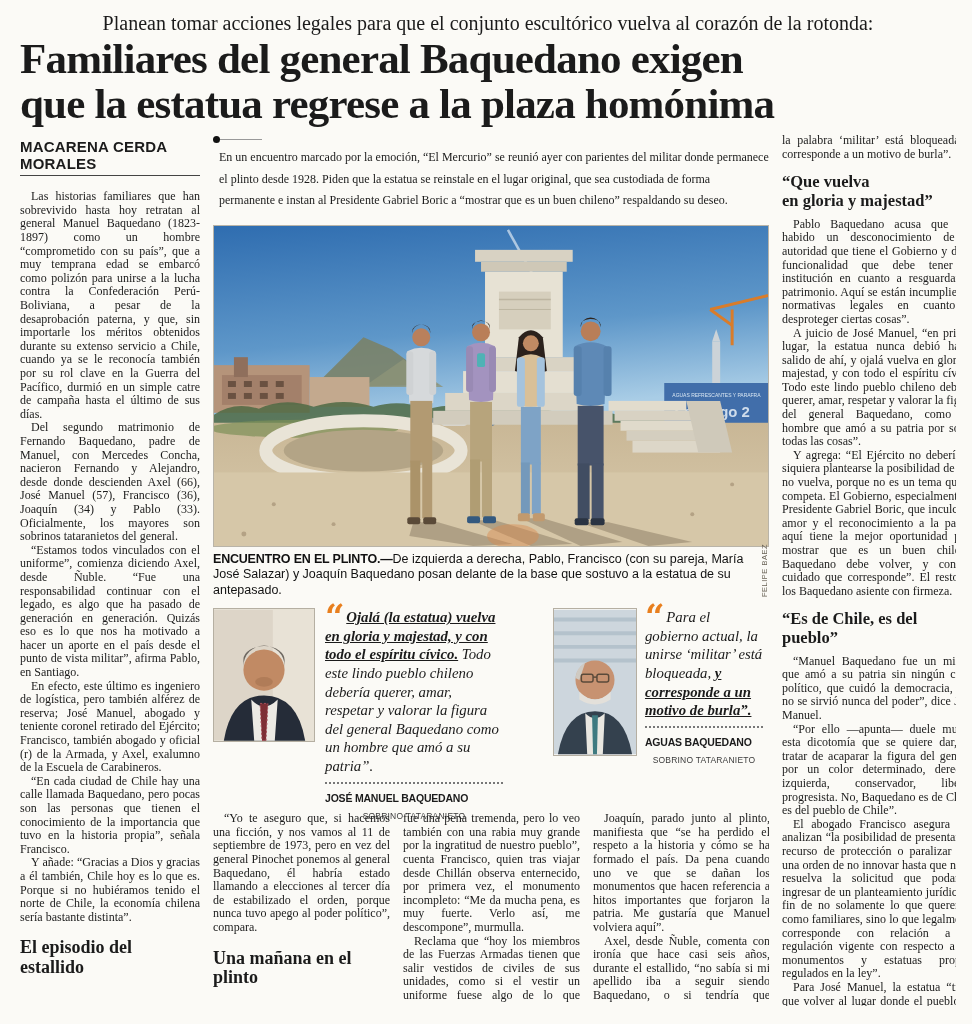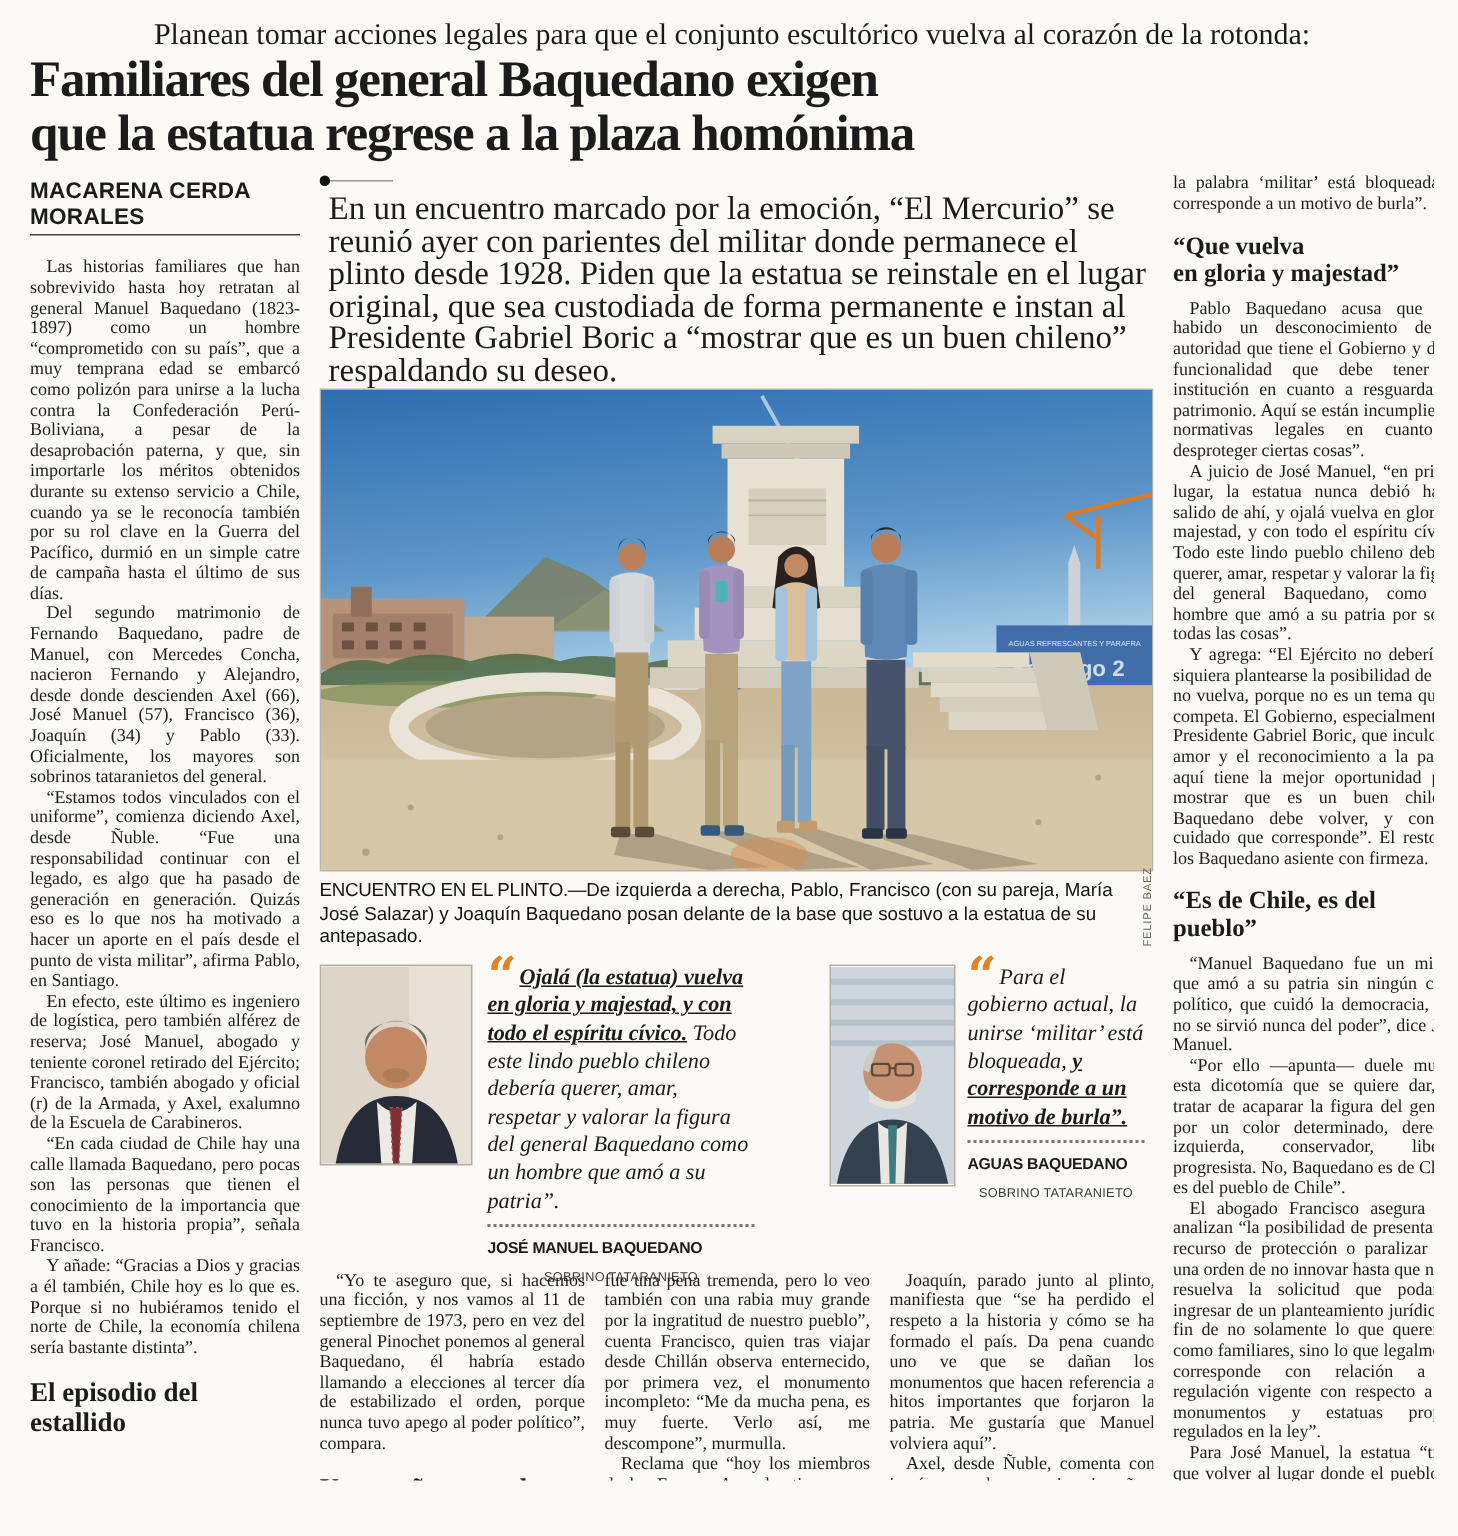--- a/index.html
+++ b/index.html
@@ -1,51 +1,51 @@
 <!DOCTYPE html>
 <html lang="es"><head>
 <meta charset="utf-8">
 <style>
   html,body{margin:0;padding:0;}
   body{width:972px;height:1024px;background:#fbfaf6;color:#1b1b1b;
        font-family:"Liberation Serif",serif;overflow:hidden;}
   .page{width:972px;height:1024px;box-sizing:border-box;padding:10px 16px 0 20px;overflow:hidden;}
 
   .kicker{font-size:20px;line-height:1.1;margin:2px 0 2px 0;text-align:center;}
-  .headline{font-size:34px;line-height:1.05;font-weight:bold;letter-spacing:-0.8px;margin:0 0 8px 0;}
+  .headline{font-size:43px;line-height:1.05;font-weight:bold;letter-spacing:-0.8px;margin:0 0 8px 0;}
 
   .cols{display:flex;gap:13px;height:872px;overflow:hidden;}
   .col-left{width:180px;flex:none;overflow:hidden;}
   .col-mid{width:556px;flex:none;overflow:hidden;}
   .col-right{width:193px;flex:none;overflow:hidden;}
 
   .byline{font-family:"Liberation Sans",sans-serif;font-size:15px;font-weight:bold;
           letter-spacing:.2px;border-bottom:1px solid #444;padding-bottom:3px;
           display:inline-block;margin:4px 0 14px 0;}
 
   .body-text p{font-size:12px;line-height:13.6px;text-align:justify;margin:0;
                text-indent:11px;hyphens:auto;}
   .body-text p.noindent{text-indent:0;}
   .sec-head{font-size:18px;font-weight:bold;margin:14px 0 10px 0;line-height:1.1;}
   .sec-head.small{font-size:16.5px;margin:12px 0 8px 0;}
 
   .lead-marker{display:flex;align-items:center;gap:0;margin:2px 0 4px 0;}
   .lead-dot{width:7px;height:7px;border-radius:50%;background:#111;}
   .lead-line{width:42px;height:1px;background:#999;}
-  .lead{font-size:22px;line-height:21.5px;margin:0 0 2px 6px;}
+  .lead{font-size:12px;line-height:21.5px;margin:0 0 13px 6px;}
 
   .photo-wrap{position:relative;width:556px;height:322px;border:1px solid #b9b4a8;box-sizing:border-box;}
   .photo-wrap svg{display:block;width:100%;height:100%;}
   .photo-credit{position:absolute;right:-1px;bottom:2px;transform:rotate(-90deg);
                 transform-origin:right bottom;font-family:"Liberation Sans",sans-serif;
                 font-size:7.5px;color:#6b6458;letter-spacing:.5px;white-space:nowrap;}
 
   .caption{font-family:"Liberation Sans",sans-serif;font-size:12.5px;line-height:15.5px;
            margin:5px 0 10px 0;color:#111;}
-  .caption b{font-weight:normal;letter-spacing:-0.2px;}
+  .caption b{font-weight:bold;letter-spacing:-0.2px;}
 
   .quotes{display:flex;margin:4px 0 8px 0;height:196px;}
   .portrait{flex:none;border:1px solid #b5afa2;box-sizing:border-box;}
   .portrait svg{display:block;width:100%;height:100%;}
   .q-text{font-size:14.8px;line-height:18.6px;font-style:italic;padding:0 6px 0 10px;}
   .q-mark{color:#e87f1e;font-size:34px;font-style:normal;font-weight:bold;line-height:0;
           vertical-align:-6px;letter-spacing:-2px;font-family:"DejaVu Serif",serif;}
   .q-bold{font-weight:bold;text-decoration:underline;}
   .q-sep{border-bottom:2px dotted #777;margin:6px 0 5px 0;}
   .q-sig-name{font-family:"Liberation Sans",sans-serif;font-weight:bold;font-size:10.5px;letter-spacing:-0.2px;}

